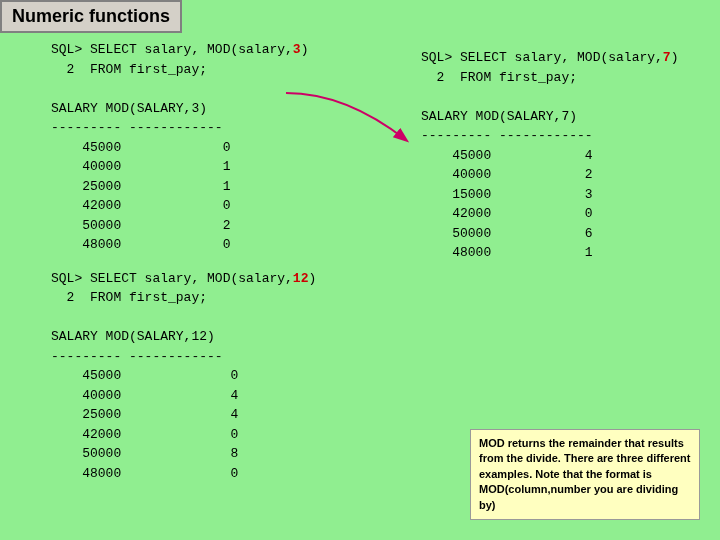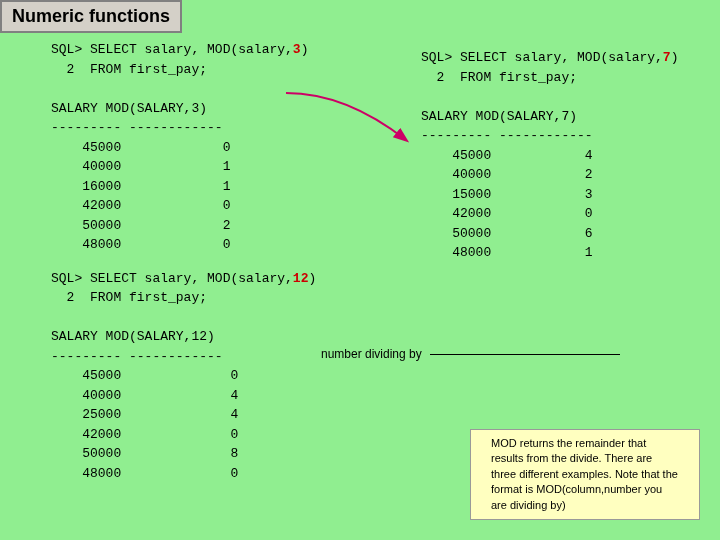--- a/index.html
+++ b/index.html
@@ -95,25 +95,26 @@
     }
 
     
     #info-box {
       position: absolute;
       bottom: 10px;
       right: 10px;
       width: 230px;
       background: #ffffc0;
       border: 1px solid #999;
-      padding: 6px 20px;
+      padding: 6px 8px;
       font-family: Arial, sans-serif;
       font-size: 11px;
       line-height: 1.4;
       color: #000;
+      font-weight: bold;
     }
 
     
     .arrow-svg {
       position: absolute;
       pointer-events: none;
     }
   </style>
 </head>
 <body>
@@ -126,21 +127,21 @@
 
   <div id="left-col">
 
     <div class="sql-block"><span>SQL&gt; SELECT salary, MOD(salary,<span class="highlight-3">3</span>)
   2  FROM first_pay;</span>
 
 <span>SALARY MOD(SALARY,3)
 --------- ------------
     45000             0
     40000             1
-    16000             1
+    25000             1
     42000             0
     50000             2
     48000             0</span></div>
 
     <div class="sql-block"><span>SQL&gt; SELECT salary, MOD(salary,<span class="highlight-12">12</span>)
   2  FROM first_pay;</span>
 
 <span>SALARY MOD(SALARY,12)
 --------- ------------
     45000              0
@@ -159,24 +160,20 @@
 <span>SALARY MOD(SALARY,7)
 --------- ------------
     45000            4
     40000            2
     15000            3
     42000            0
     50000            6
     48000            1</span></div>
   </div>
 
-  <div id="dividing-label">
-    <span>number dividing by</span>
-    <span id="dividing-line"></span>
-  </div>
 
   <div id="info-box">
     <span>MOD returns the remainder that results from the divide.  There are three different examples.  Note that the format is MOD(column,number you are dividing by)</span>
   </div>
 
   <svg class="arrow-svg" style="top:48px; left:230px; width:130px; height:55px;">
     <defs>
       <marker id="arrowhead-pink" markerWidth="8" markerHeight="8" refX="6" refY="3" orient="auto">
         <path d="M0,0 L0,6 L8,3 z" fill="#cc0066"></path>
       </marker>

